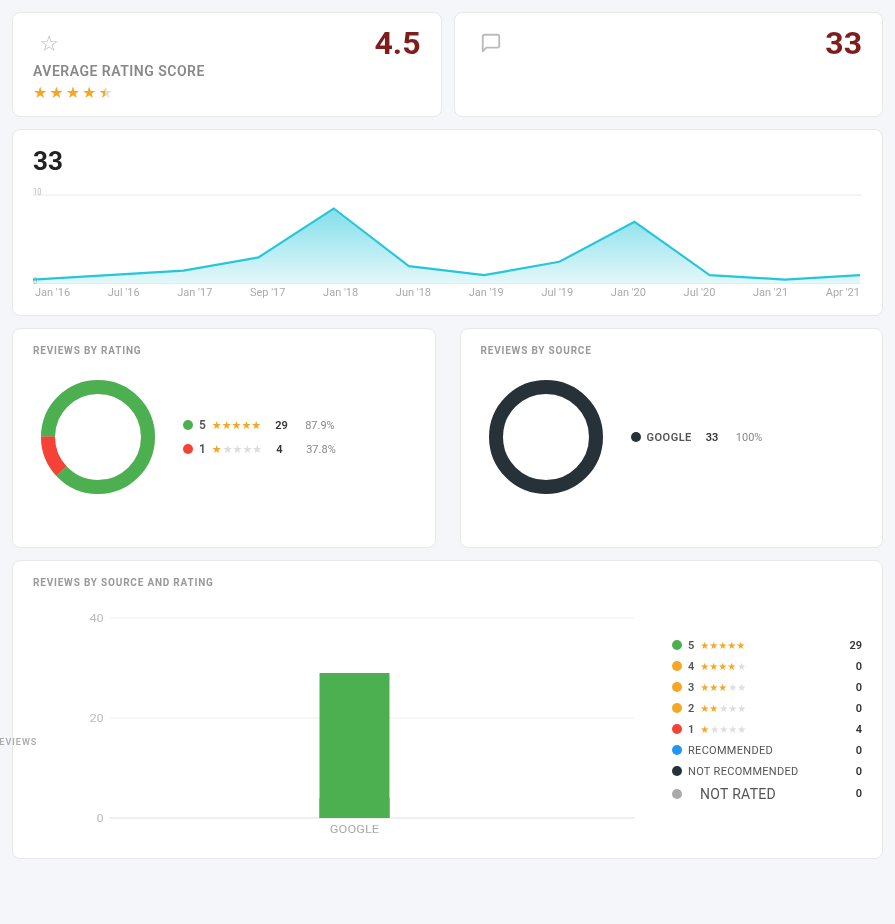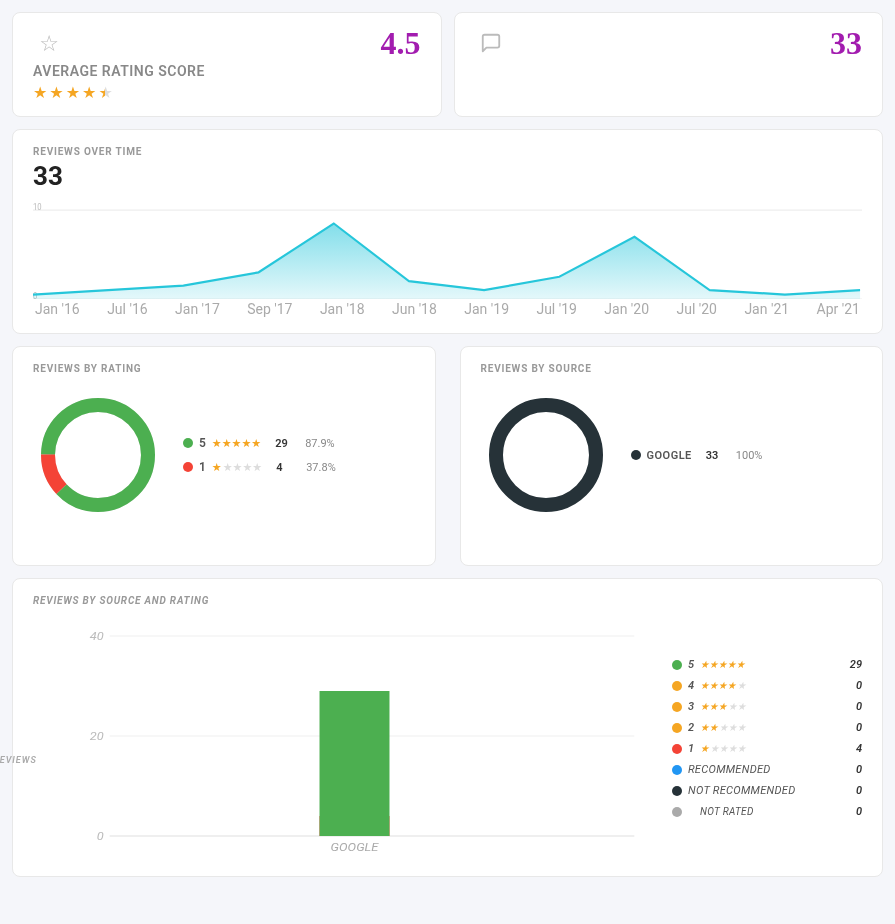--- a/index.html
+++ b/index.html
@@ -31,23 +31,22 @@
     .top-card .card-header {
       display: flex;
       justify-content: space-between;
       align-items: flex-start;
       margin-bottom: 4px;
     }
 
     .top-card .big-number {
       font-size: 32px;
       font-weight: 700;
-      color: #a21caf;
+      color: #7f1d1d;
       line-height: 1;
-      font-family: Liberation Serif, serif;
     }
 
     .top-card .label {
       font-size: 14px;
       font-weight: 600;
       color: #888;
       letter-spacing: 0.5px;
       text-transform: uppercase;
       margin-bottom: 4px;
     }
@@ -97,21 +96,21 @@
     }
 
     .chart-svg {
       width: 100%;
       height: 100%;
     }
 
     .x-labels {
       display: flex;
       justify-content: space-between;
-      font-size: 14px;
+      font-size: 11px;
       color: #aaa;
       margin-top: 2px;
       padding: 0 2px;
     }
 
     
     .middle-row {
       display: flex;
       gap: 24px;
       margin-bottom: 12px;
@@ -165,21 +164,20 @@
     }
 
     .legend-pct {
       color: #888;
       margin-left: 4px;
     }
 
     
     .bottom-card {
       margin-bottom: 12px;
-      font-style: italic;
     }
 
     .bar-chart-area {
       display: flex;
       gap: 16px;
       margin-top: 10px;
     }
 
     .bar-chart-left {
       flex: 1;
@@ -267,21 +265,20 @@
         <svg width="22" height="22" viewBox="0 0 24 24" fill="none" stroke="#bbb" stroke-width="2" stroke-linecap="round" stroke-linejoin="round">
             <path d="M21 15a2 2 0 0 1-2 2H7l-4 4V5a2 2 0 0 1 2-2h14a2 2 0 0 1 2 2z"></path>
           </svg>
       </div>
       <div class="big-number">33</div>
     </div>
   </div>
 </div>
 
 <div class="card reviews-time-card">
-  <div class="section-title">REVIEWS OVER TIME</div>
   <div class="reviews-count-large">33</div>
   <div class="chart-container">
     <svg class="chart-svg" viewBox="0 0 860 90" preserveAspectRatio="none">
 
       <line x1="0" y1="10" x2="860" y2="10" stroke="#eee" stroke-width="1"></line>
       <line x1="0" y1="90" x2="860" y2="90" stroke="#eee" stroke-width="1"></line>
       <text x="0" y="10" font-size="8" fill="#bbb">10</text>
       <text x="0" y="90" font-size="8" fill="#bbb">0</text>
 
       <defs>
@@ -450,18 +447,18 @@
       </div>
 
       <div class="bar-legend-row">
         <div class="bar-legend-dot" style="background:#263238;"></div>
         <span style="font-size:11px;letter-spacing:0.3px;">NOT RECOMMENDED</span>
         <span class="bar-legend-count">0</span>
       </div>
 
       <div class="bar-legend-row">
         <div class="bar-legend-dot" style="background:#aaa;"></div>
-        <span style="font-size:10px;letter-spacing:0.3px;padding-left:12px;">NOT RATED</span>
+        <span style="font-size:14px;letter-spacing:0.3px;padding-left:12px;">NOT RATED</span>
         <span class="bar-legend-count">0</span>
       </div>
     </div>
   </div>
 </div>
 
 </body></html>

